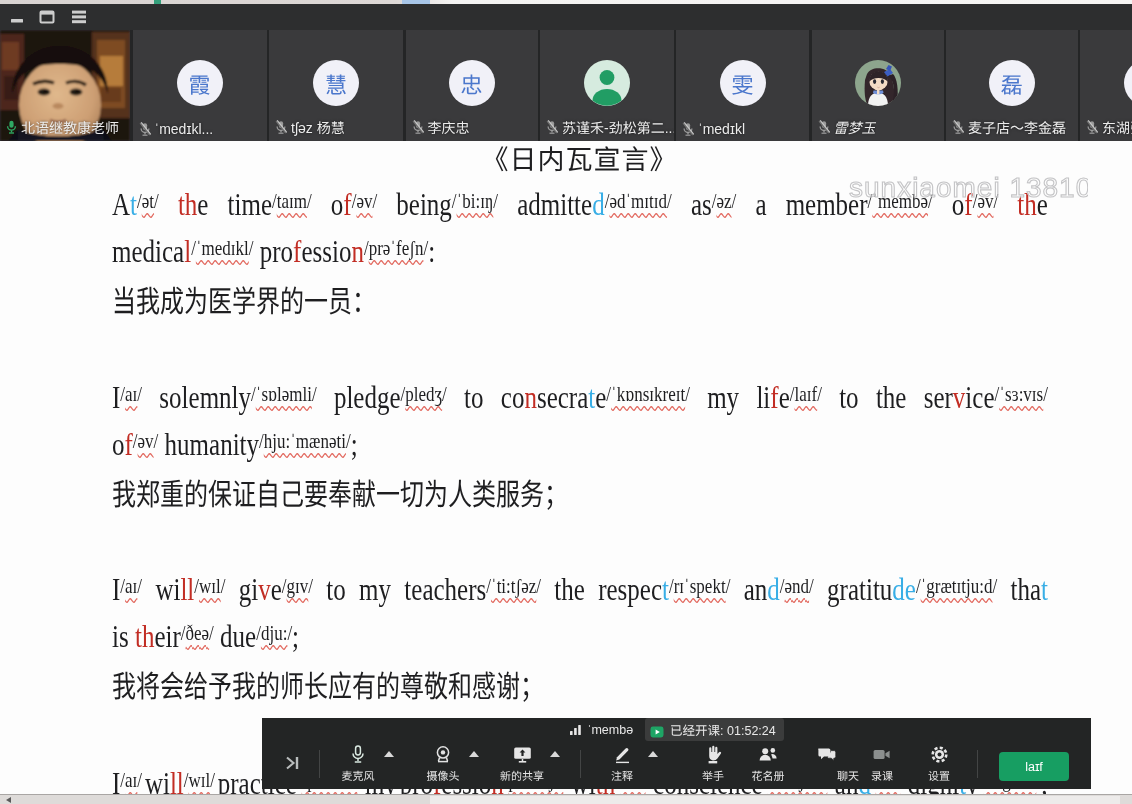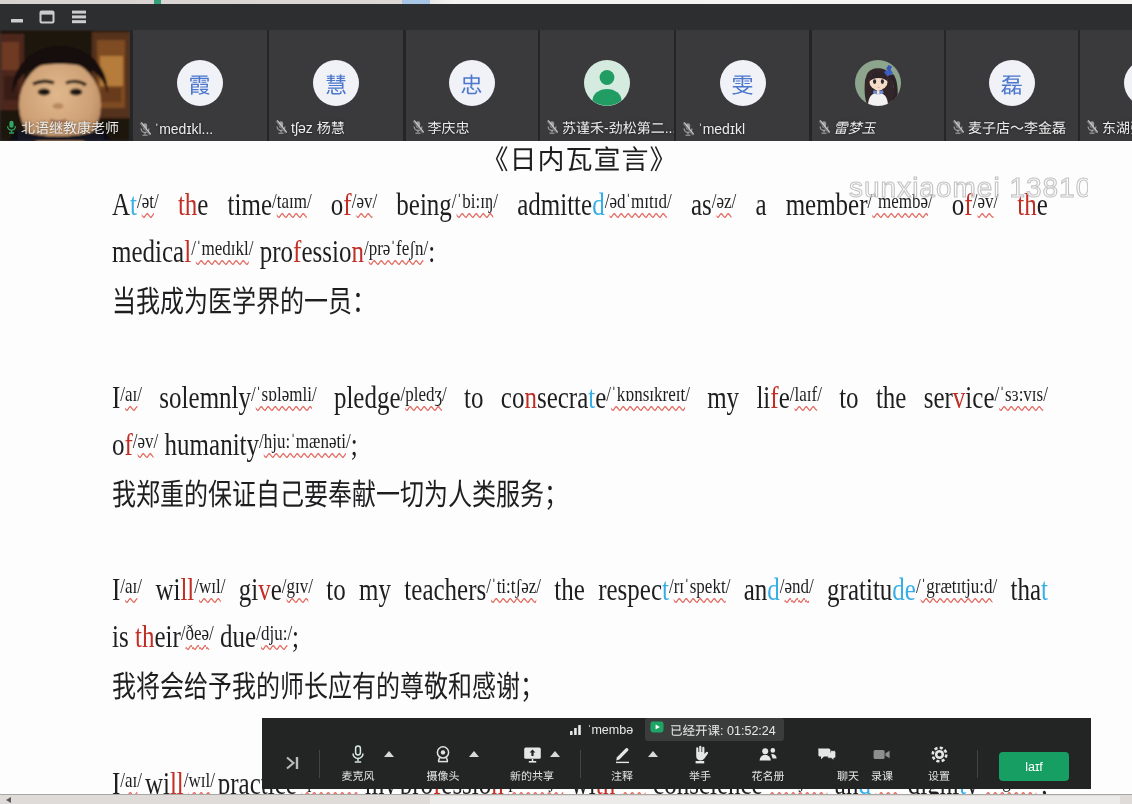--- a/index.html
+++ b/index.html
@@ -48,21 +48,21 @@
   .c-r { color:#c22d24; }
   .c-b { color:#38aee6; }
   sup.ph { font-size:17px; vertical-align:5px; letter-spacing:0; }
   sup.ph .ipa { text-decoration:underline wavy #e2685e 1px; text-underline-offset:3px; text-decoration-skip-ink:none; }
 
   
   #toolbar { top:718px; left:262px; width:829px; height:71px; background:#232525; z-index:10; }
   #statusrow { position:absolute; top:0; left:0; width:100%; height:23px;
     display:flex; align-items:center; justify-content:center; }
   #statusrow .stext { color:#e8e8e8; font-size:12.5px; margin-left:5px; }
-  #statusrow .pill { display:flex; align-items:flex-start; background:#3b3c3c; border-radius:3px;
+  #statusrow .pill { display:flex; align-items:flex-end; background:#3b3c3c; border-radius:3px;
     padding:2px 8px 2px 5px; margin-left:12px; }
   #statusrow .pill .stext { margin-left:6px; }
   .tbtn { position:absolute; top:25px; width:64px; height:44px; text-align:center; cursor:default; }
   .tbtn .ticon { height:22px; display:flex; align-items:center; justify-content:center; }
   .tbtn .tlabel { color:#e4e4e4; font-size:11px; margin-top:2px; white-space:nowrap; }
   .tri-up { position:absolute; top:33px; width:0; height:0; border-left:5.5px solid transparent;
     border-right:5.5px solid transparent; border-bottom:6.5px solid #d9d9d9; }
   .tb-divider { position:absolute; top:32px; width:1px; height:28px; background:#434545; }
   #end-share-btn { position:absolute; left:737px; top:34px; width:70px; height:29px;
     background:#179e62; border:none; border-radius:4px; color:#fff; font-size:12.5px;
@@ -441,21 +441,21 @@
               <circle cx="9" cy="7.4" r="5.6" fill="none" stroke="#e2e2e2" stroke-width="1.5"></circle>
               <circle cx="9" cy="7.4" r="2.2" fill="#e2e2e2"></circle>
               <path d="M5.6 12.4 L4.4 16.2 M12.4 12.4 L13.6 16.2" stroke="#e2e2e2" stroke-width="1.5"></path>
               <line x1="4" y1="16.6" x2="14" y2="16.6" stroke="#e2e2e2" stroke-width="1.5"></line>
             </svg>
           </span>
         </div>
         <div class="tlabel">摄像头</div>
       </div>
       <div class="tri-up" style="left: 207px;"></div>
-      <div class="tbtn" style="left: 238px;">
+      <div class="tbtn" style="left: 228px;">
         <div class="ticon">
           <span style="display: inline-flex;">
             <svg width="19" height="19" viewBox="0 0 19 19">
               <rect x="1.2" y="2.4" width="16.6" height="11.4" rx="1.6" fill="#e6e6e6"></rect>
               <path d="M9.5 4.4 L12.4 7.6 L10.6 7.6 L10.6 11 L8.4 11 L8.4 7.6 L6.6 7.6 Z" fill="#232525"></path>
               <line x1="9.5" y1="14" x2="9.5" y2="16" stroke="#e6e6e6" stroke-width="1.5"></line>
               <line x1="5.8" y1="16.8" x2="13.2" y2="16.8" stroke="#e6e6e6" stroke-width="1.6"></line>
             </svg>
           </span>
         </div>
@@ -467,21 +467,21 @@
           <span style="display: inline-flex;">
             <svg width="19" height="19" viewBox="0 0 19 19">
               <path d="M4 12.2 L12.6 3.4 a1.7 1.7 0 0 1 2.4 2.4 L6.4 14.6 L3.2 15.4 Z" fill="#e6e6e6"></path>
               <line x1="3" y1="17.4" x2="16" y2="17.4" stroke="#e6e6e6" stroke-width="1.4"></line>
             </svg>
           </span>
         </div>
         <div class="tlabel">注释</div>
       </div>
       <div class="tri-up" style="left: 386px;"></div>
-      <div class="tbtn" style="left: 406px;">
+      <div class="tbtn" style="left: 419px;">
         <div class="ticon">
           <span style="display: inline-flex;">
             <svg width="18" height="19" viewBox="0 0 18 19">
               <path d="M5.2 8.2 V3.4 a1.1 1.1 0 0 1 2.2 0 V7 h0.8 V1.9 a1.1 1.1 0 0 1 2.2 0 V7 h0.8 V2.9 a1.1 1.1 0 0 1 2.2 0 V9 l1.6-1.8 a1.2 1.2 0 0 1 1.8 1.6 l-3.4 4.6 a5 5 0 0 1-4 2 h-0.6 a4.4 4.4 0 0 1-3.6-4.3 Z" fill="#e6e6e6"></path>
               <rect x="4.6" y="16" width="8.6" height="2.4" fill="#e6e6e6"></rect>
             </svg>
           </span>
         </div>
         <div class="tlabel">举手</div>
       </div>

